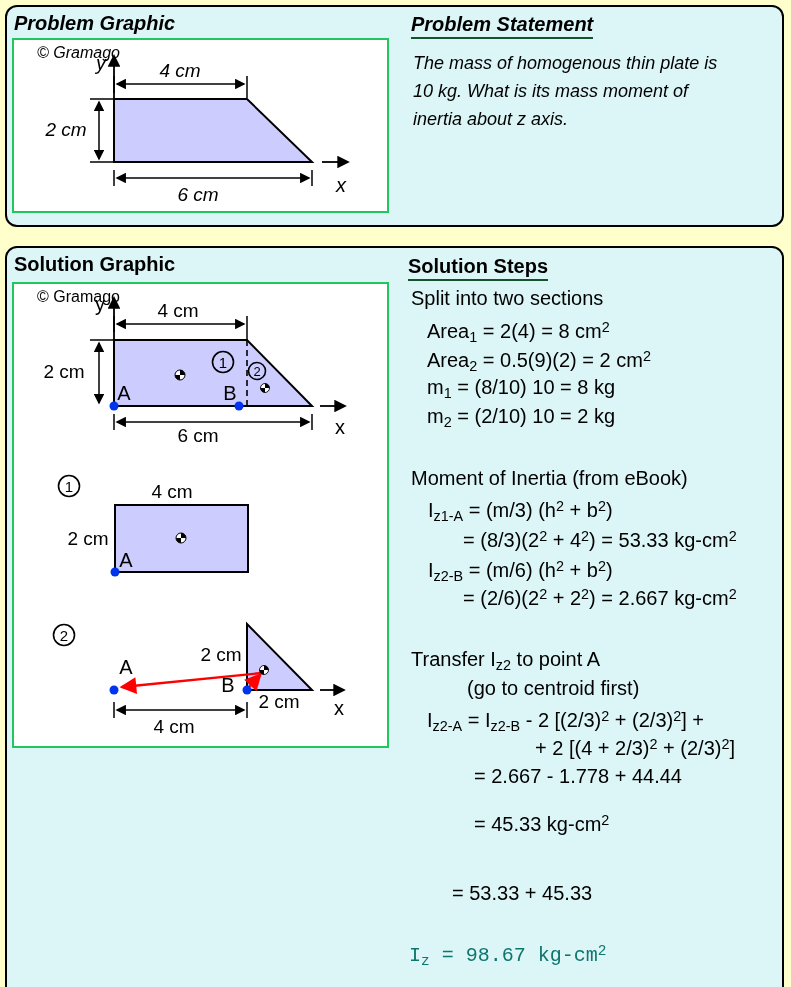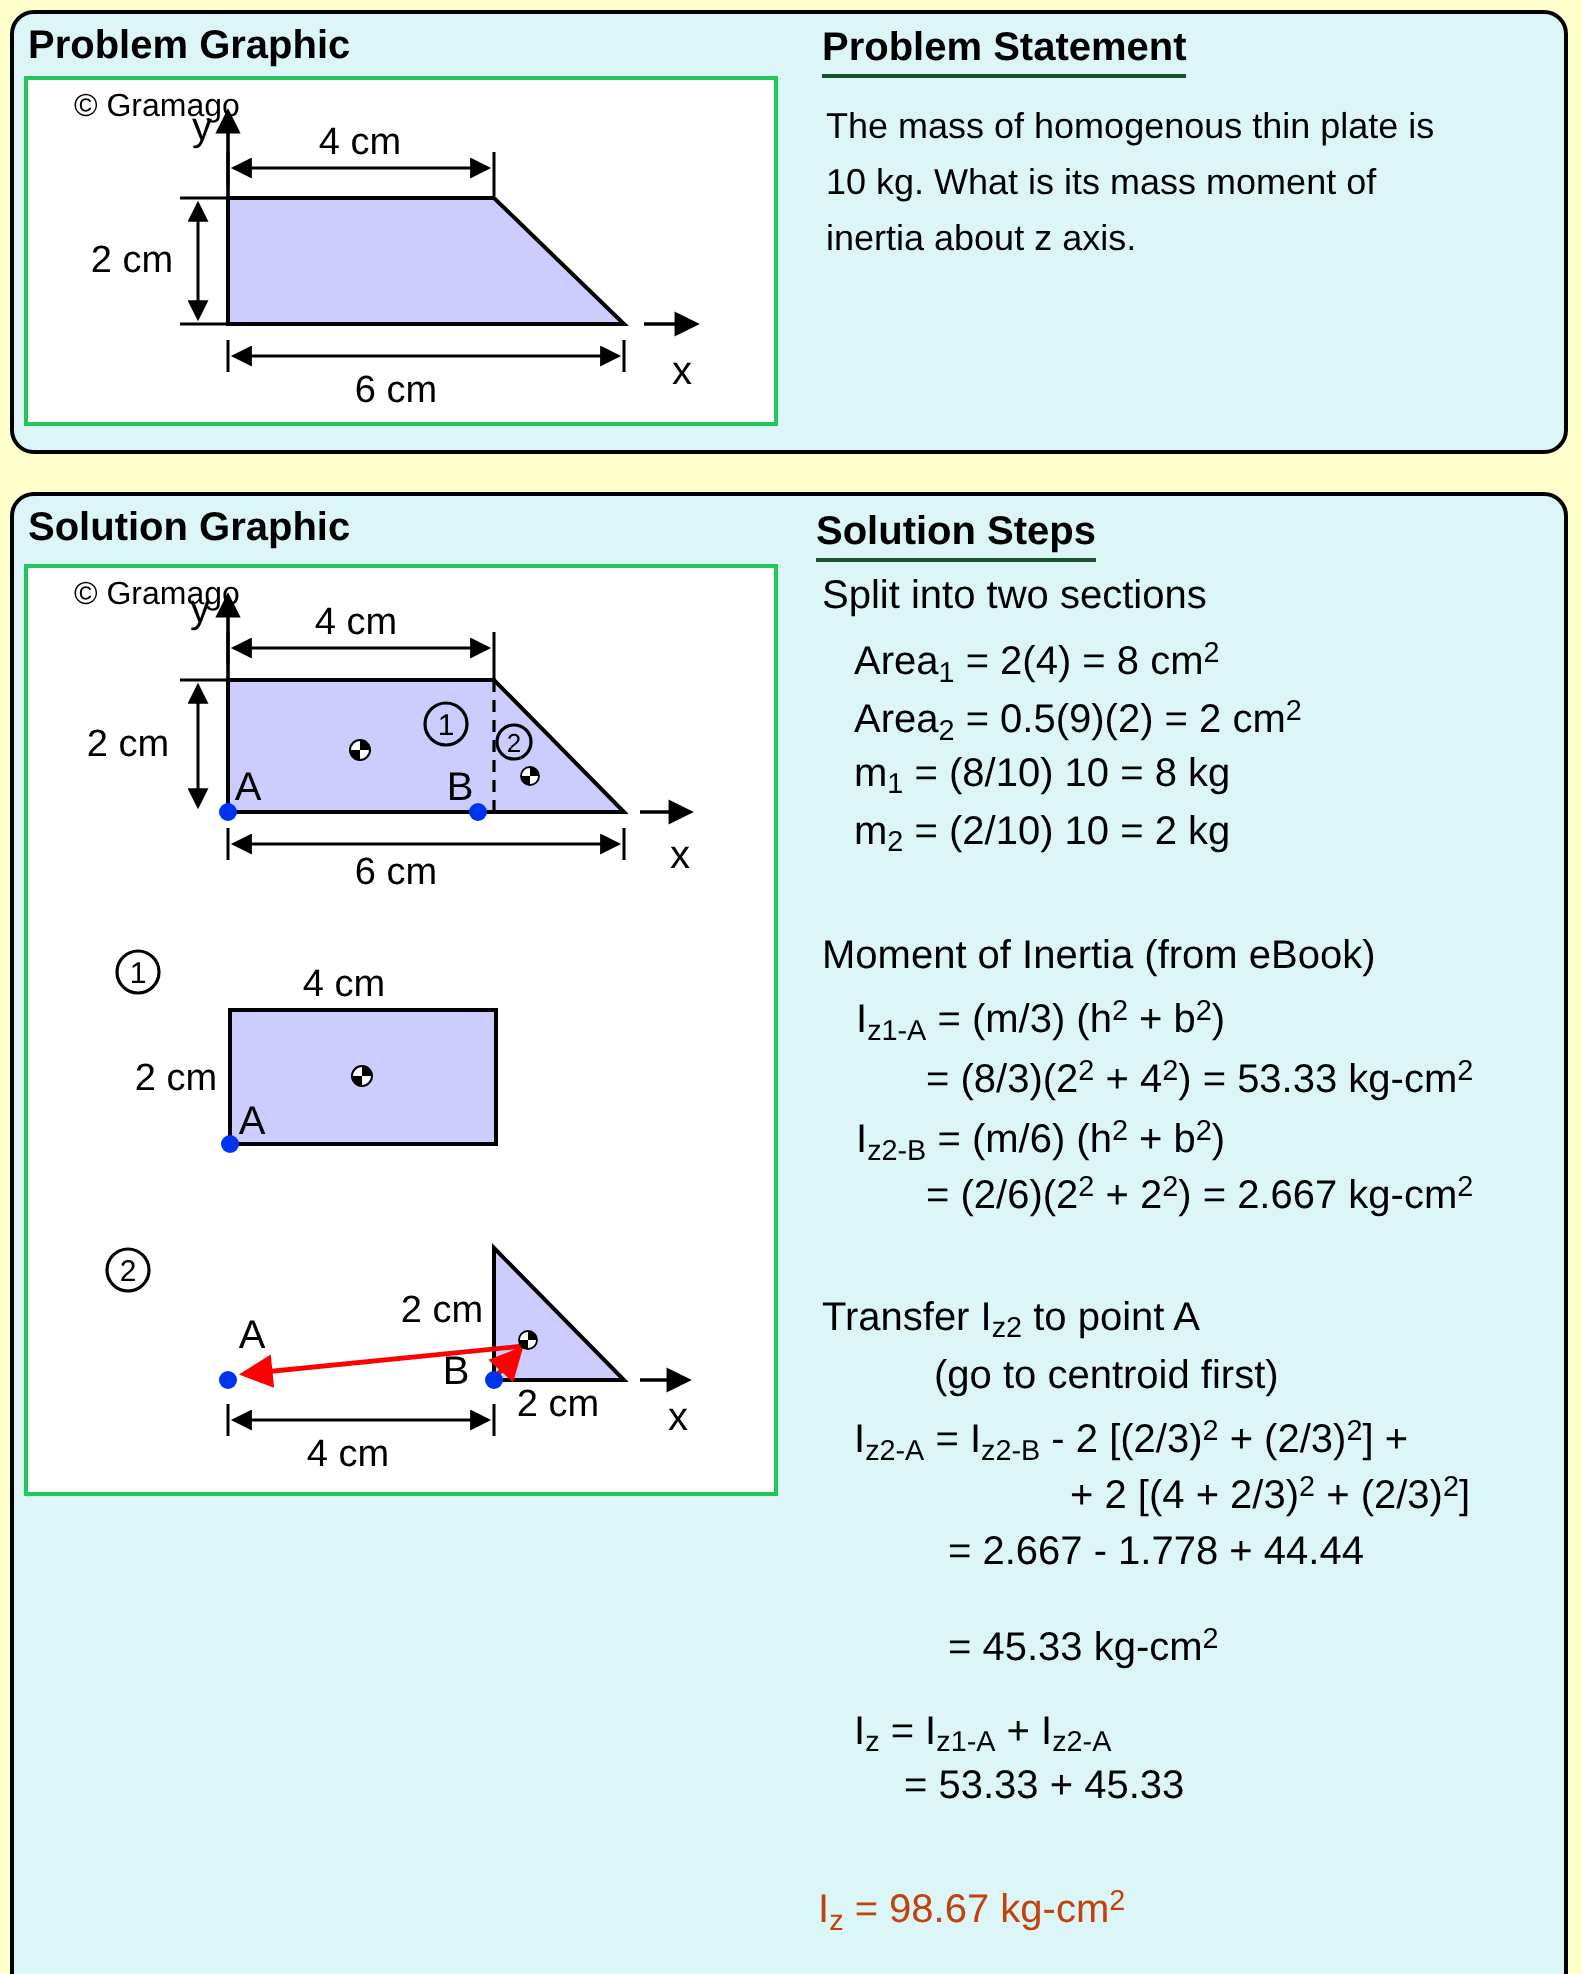--- a/index.html
+++ b/index.html
@@ -5,38 +5,38 @@
   html,body{margin:0;padding:0;}
   body{
     width:791px;height:987px;position:relative;overflow:hidden;
     background:#FFFFCC;
     font-family:"Liberation Sans",sans-serif;color:#000;
   }
   .panel{
     position:absolute;left:5px;width:779px;box-sizing:border-box;
     background:#DCF6F8;border:2px solid #000;border-radius:12px;
   }
-  #panel-problem{top:5px;height:222px;}
+  #panel-problem{top:5px;height:222px;font-style:italic;}
   #panel-solution{top:246px;height:846px;}
   .panel-heading{position:absolute;left:7px;top:5px;font-size:20px;font-weight:bold;white-space:nowrap;}
   .col-heading{position:absolute;font-size:20px;font-weight:bold;white-space:nowrap;}
   .underlined{border-bottom:2px solid #14532d;padding-bottom:1px;display:inline-block;}
   .gbox{position:absolute;background:#fff;border:2px solid #22c55e;box-sizing:border-box;}
   #problem-gbox{left:5px;top:31px;width:377px;height:175px;}
   #solution-gbox{left:5px;top:34px;width:377px;height:466px;}
   svg{display:block;}
   svg text{font-family:"Liberation Sans",sans-serif;fill:#000;}
   .stmt-col{position:absolute;left:404px;top:6px;width:372px;}
   .stmt-lines{margin-top:10px;margin-left:2px;}
   .stmt-line{font-size:18px;line-height:28px;}
   .steps-col{position:absolute;left:401px;top:7px;width:375px;height:722px;}
   .ln{position:absolute;font-size:20px;line-height:22px;white-space:nowrap;}
   .seg-sub{font-size:72%;vertical-align:-0.26em;}
   .seg-sup{font-size:72%;vertical-align:0.42em;}
-  .result-red{color:#c2410c;}
+  .result-red{color:#0f766e;font-family:Liberation Mono, monospace;}
 </style>
 </head>
 <body>
 
 <div class="panel" id="panel-problem">
   <div class="panel-heading">Problem Graphic</div>
 
   <div class="gbox" id="problem-gbox">
     <svg width="373" height="171" viewBox="0 0 373 171">
       <defs>
@@ -188,18 +188,17 @@
     <div class="ln" style="top:300px;left:20px"><span>I</span><span class="seg-sub">z2-B</span><span> = (m/6) (h</span><span class="seg-sup">2</span><span> + b</span><span class="seg-sup">2</span><span>)</span></div>
     <div class="ln" style="top:328px;left:55px"><span>= (2/6)(2</span><span class="seg-sup">2</span><span> + 2</span><span class="seg-sup">2</span><span>) = 2.667 kg-cm</span><span class="seg-sup">2</span></div>
 
     <div class="ln" style="top:393px;left:3px"><span>Transfer I</span><span class="seg-sub">z2</span><span> to point A</span></div>
     <div class="ln" style="top:422px;left:59px"><span>(go to centroid first)</span></div>
     <div class="ln" style="top:450px;left:19px"><span>I</span><span class="seg-sub">z2-A</span><span> = I</span><span class="seg-sub">z2-B</span><span> - 2 [(2/3)</span><span class="seg-sup">2</span><span> + (2/3)</span><span class="seg-sup">2</span><span>] +</span></div>
     <div class="ln" style="top:478px;left:127px"><span>+ 2 [(4 + 2/3)</span><span class="seg-sup">2</span><span> + (2/3)</span><span class="seg-sup">2</span><span>]</span></div>
     <div class="ln" style="top:510px;left:66px"><span>= 2.667 - 1.778 + 44.44</span></div>
     <div class="ln" style="top:554px;left:66px"><span>= 45.33 kg-cm</span><span class="seg-sup">2</span></div>
 
-    <div class="ln" style="top:600px;left:19px"><span>I</span><span class="seg-sub">z</span><span> = I</span><span class="seg-sub">z1-A</span><span> + I</span><span class="seg-sub">z2-A</span></div>
     <div class="ln" style="top:627px;left:44px"><span>= 53.33 + 45.33</span></div>
 
     <div class="ln result-red" style="top:685px;left:1px"><span>I</span><span class="seg-sub">z</span><span> = 98.67 kg-cm</span><span class="seg-sup">2</span></div>
   </div>
 </div>
 
 </body></html>

